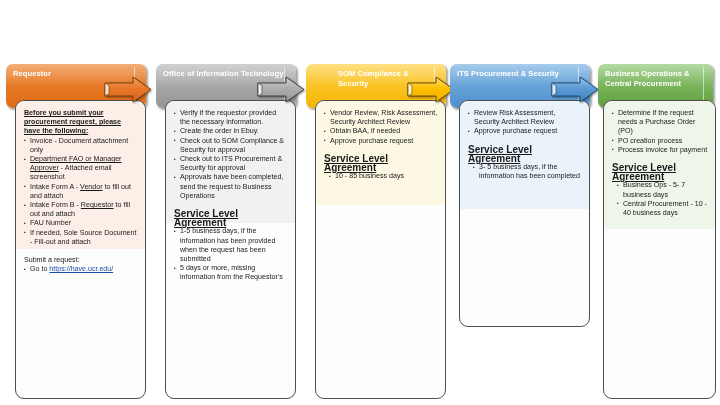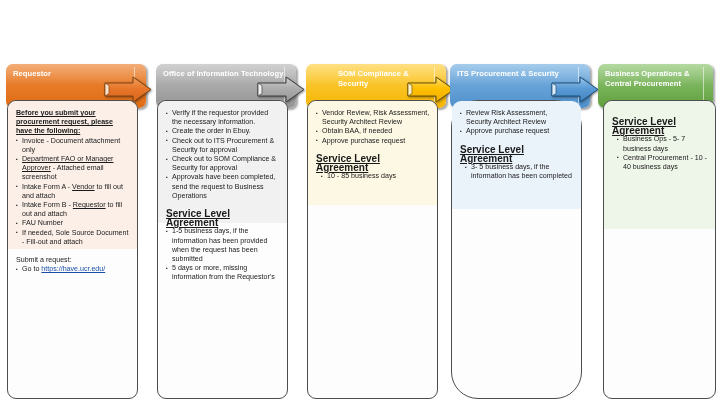--- a/index.html
+++ b/index.html
@@ -36,21 +36,21 @@
     pointer-events:none;border-radius:7px 7px 0 0;
   }
   .hdr .tabline{
     position:absolute;top:3px;bottom:3px;width:1px;background:rgba(255,255,255,.55);
   }
   .hdr .ttl{position:relative;z-index:2;}
 
   
   .body{
     position:absolute;
-    left:1px;top:36px;
+    left:9px;top:36px;
     border:1px solid #4d4d4d;
     border-radius:9px;
     background:#fdfdfd;
     box-sizing:border-box;
   }
   
   .tint{
     position:absolute;left:0;top:0;right:0;
     border-radius:9px 9px 0 0;
     pointer-events:none;
@@ -141,22 +141,22 @@
       <div class="gloss"></div>
       <div class="tabline" style="right:11px;"></div>
       <div class="ttl">Office of Information Technology</div>
     </div>
     <div class="body" style="width:131px;height:299px;">
       <div class="tint" style="height:122px;background:#F1F1F1;"></div>
       <div class="content">
         <ul>
           <li><span>Verify if the requestor provided the necessary information.</span></li>
           <li><span>Create the order in Ebuy.</span></li>
+          <li><span>Check out to SOM Compliance &amp; Security for approval</span></li>
           <li><span>Check out to ITS Procurement &amp; Security for approval</span></li>
-          <li><span>Check out to SOM Compliance &amp; Security for approval</span></li>
           <li><span>Approvals have been completed, send the request to Business Operations</span></li>
         </ul>
         <div class="sla">Service Level Agreement</div>
         <ul>
           <li><span>1-5 business days, if the information has been provided when the request has been submitted</span></li>
           <li><span>5 days or more, missing information from the Requestor's</span></li>
         </ul>
       </div>
     </div>
   </div>
@@ -210,21 +210,21 @@
       <path d="M2 7 L6 9.5 L6 17.5 L2 20 Z" fill="#FFF3C9" stroke="#6b5200" stroke-width=".7"></path>
     </svg>
   </div>
 
   <div class="col" style="left:450px;width:140px;">
     <div class="hdr" style="width:140px;background:linear-gradient(to bottom,#7FB6E3,#4E8FCB);">
       <div class="gloss"></div>
       <div class="tabline" style="right:11px;"></div>
       <div class="ttl">ITS Procurement &amp; Security</div>
     </div>
-    <div class="body" style="width:131px;height:299px;border-radius:27px;">
+    <div class="body" style="width:131px;height:227px;">
       <div class="tint" style="height:108px;background:#EAF2FA;"></div>
       <div class="content">
         <ul>
           <li><span>Review Risk Assessment, Security Architect Review</span></li>
           <li><span>Approve purchase request</span></li>
         </ul>
         <div class="sla">Service Level Agreement</div>
         <ul>
           <li class="ind"><span>3- 5 business days, if the information has been completed</span></li>
         </ul>
@@ -248,20 +248,25 @@
 
   <div class="col" style="left:598px;width:115px;">
     <div class="hdr" style="width:115px;background:linear-gradient(to bottom,#95C97A,#5E9E3C);">
       <div class="gloss"></div>
       <div class="tabline" style="right:9px;"></div>
       <div class="ttl">Business Operations &amp; Central Procurement</div>
     </div>
     <div class="body" style="width:113px;height:299px;left:5px;">
       <div class="tint" style="height:128px;background:#EEF5E9;"></div>
       <div class="content">
+        <ul>
+          <li><span>Determine if the request needs a Purchase Order (PO)</span></li>
+          <li><span>PO creation process</span></li>
+          <li><span>Process invoice for payment</span></li>
+        </ul>
         <div class="sla">Service Level Agreement</div>
         <ul>
           <li class="ind"><span>Business Ops - 5- 7 business days</span></li>
           <li class="ind"><span>Central Procurement - 10 - 40 business days</span></li>
         </ul>
       </div>
     </div>
   </div>
 
 </div>

